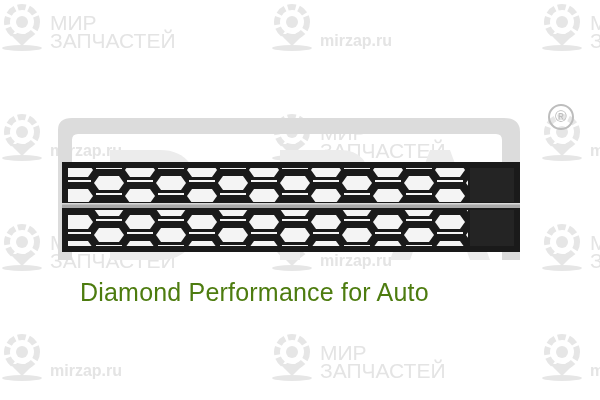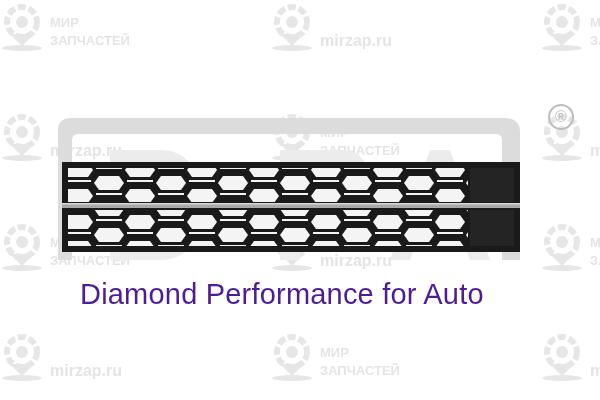--- a/index.html
+++ b/index.html
@@ -1,22 +1,22 @@
 <!DOCTYPE html>
 <html><head>
 <meta charset="utf-8">
 <style>
   html,body{margin:0;padding:0;}
   body{width:600px;height:400px;background:#ffffff;position:relative;overflow:hidden;font-family:"Liberation Sans",sans-serif;}
   .wm{position:absolute;display:flex;align-items:flex-end;color:#e4e4e4;}
   .wm .pin{width:44px;height:50px;position:relative;}
-  .wm .txt{font-weight:bold;line-height:18px;font-size:13px;margin-left:6px;margin-bottom:2px;}
+  .wm .txt{font-weight:normal;line-height:18px;font-size:21px;margin-left:6px;margin-bottom:2px;}
   .wm .txt.site{font-size:16px;font-weight:bold;margin-bottom:2px;}
   .logo-frame{position:absolute;left:50px;top:110px;width:476px;height:152px;}
-  .tagline{position:absolute;left:80px;top:278px;font-size:29px;color:#4c1d95;letter-spacing:0.2px;}
+  .tagline{position:absolute;left:80px;top:278px;font-size:25px;color:#4d7c0f;letter-spacing:0.2px;}
   .reg{position:absolute;left:548px;top:104px;width:22px;height:22px;border:2px solid #bdbdbd;border-radius:50%;color:#bdbdbd;font-size:16px;line-height:22px;text-align:center;}
   .grille{position:absolute;left:62px;top:160px;width:458px;height:94px;}
 </style>
 </head>
 <body>
 
 <div id="watermark-layer">
     <div class="wm" style="left: 0px; top: 2px;">
       <span class="pin"><svg viewBox="0 0 44 50" width="44" height="50">
           <circle cx="22" cy="20" r="15" fill="none" stroke="#e6e6e6" stroke-width="6" stroke-dasharray="8 3"></circle>

